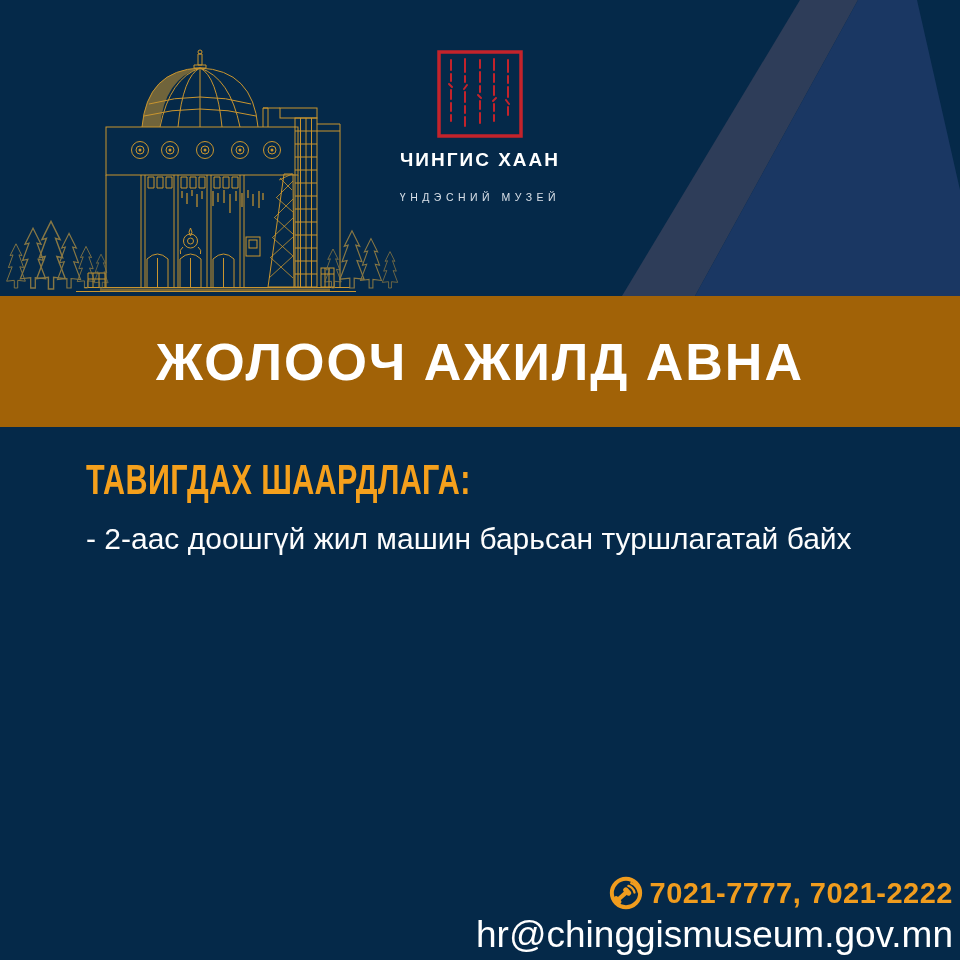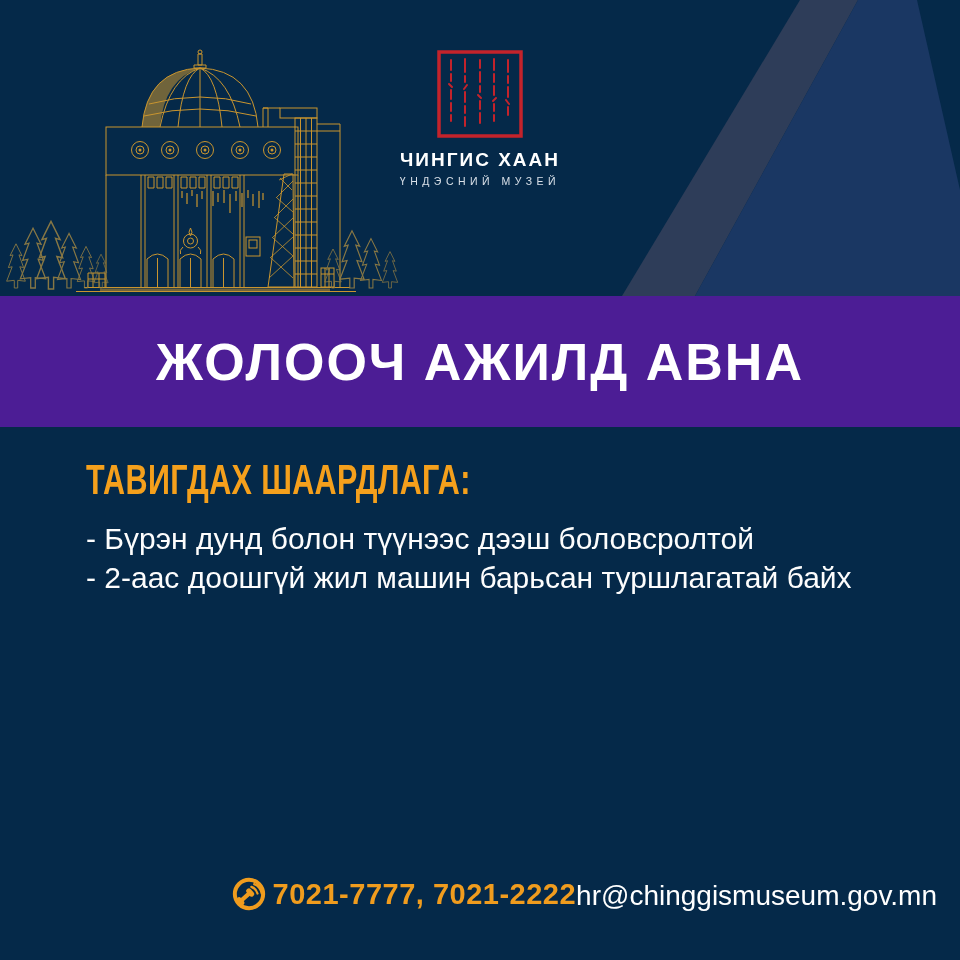--- a/index.html
+++ b/index.html
@@ -3,36 +3,36 @@
 <meta charset="utf-8">
 <style>
   html,body{margin:0;padding:0;background:#052949;}
   .poster{
     position:relative;width:960px;height:960px;overflow:hidden;
     background:#052949;font-family:"Liberation Sans",sans-serif;
   }
   .header-art{position:absolute;top:0;left:0;display:block;}
   .logo{position:absolute;top:50px;left:0;width:960px;display:flex;flex-direction:column;align-items:center;}
   .logo-title{margin-top:11px;color:#ffffff;font-size:19px;font-weight:bold;letter-spacing:2px;white-space:nowrap;}
-  .logo-subtitle{margin-top:4px;color:#d9e0e8;font-size:10.5px;letter-spacing:4.5px;white-space:nowrap;}
+  .logo-subtitle{margin-top:20px;color:#d9e0e8;font-size:10.5px;letter-spacing:4.5px;white-space:nowrap;}
   .banner{
-    position:absolute;top:296px;left:0;width:960px;height:131px;background:#4c1d95;
+    position:absolute;top:296px;left:0;width:960px;height:131px;background:#a16207;
     display:flex;align-items:center;justify-content:center;
   }
   .banner-title{color:#ffffff;font-size:52px;font-weight:bold;letter-spacing:2px;white-space:nowrap;}
   .req-heading{
     position:absolute;left:86px;top:455px;color:#F5A01C;font-size:43px;font-weight:bold;
     transform:scaleX(0.71);transform-origin:left center;white-space:nowrap;letter-spacing:0.5px;
   }
   .req-list{position:absolute;left:86px;top:520px;color:#fdfdfd;font-size:30px;line-height:38.5px;}
   .req-item{white-space:nowrap;}
-  .contact{position:absolute;right:23px;top:876px;display:flex;flex-direction:row;align-items:center;}
+  .contact{position:absolute;right:7px;top:876px;display:flex;flex-direction:column;align-items:flex-end;}
   .phone-row{display:flex;align-items:center;gap:7px;color:#F09C1E;font-size:29px;font-weight:bold;letter-spacing:0.5px;white-space:nowrap;}
   .phone-icon{display:block;}
-  .email{margin-top:4px;color:#ffffff;font-size:28px;white-space:nowrap;}
+  .email{margin-top:4px;color:#ffffff;font-size:37px;white-space:nowrap;}
 </style>
 </head>
 <body>
 
 <div class="poster">
 
   <svg class="header-art" width="960" height="296" viewBox="0 0 960 296">
     <polygon points="800,0 858,0 695,296 622,296" fill="#2E3D59"></polygon>
     <polygon points="858,0 917,0 960,190 960,296 695,296" fill="#1A3763"></polygon>
 
@@ -140,21 +140,20 @@
     <div class="logo-title">ЧИНГИС ХААН</div>
     <div class="logo-subtitle">ҮНДЭСНИЙ МУЗЕЙ</div>
   </div>
 
   <div class="banner">
     <div class="banner-title">ЖОЛООЧ АЖИЛД АВНА</div>
   </div>
 
   <div class="req-heading">ТАВИГДАХ ШААРДЛАГА:</div>
   <div class="req-list">
-    <div class="req-item">- Бүрэн дунд болон түүнээс дээш боловсролтой</div>
     <div class="req-item">- 2-аас доошгүй жил машин барьсан туршлагатай байх</div>
   </div>
 
   <div class="contact">
     <div class="phone-row">
       <svg class="phone-icon" width="34" height="34" viewBox="0 0 36 36">
         <circle cx="18" cy="18" r="15" fill="none" stroke="#F09C1E" stroke-width="4.2"></circle>
         <g transform="rotate(-42 14 21)" fill="#F09C1E">
           <rect x="6" y="18.8" width="16" height="4.6" rx="2.3"></rect>
           <rect x="4.2" y="16.2" width="5.6" height="9.8" rx="2.8"></rect>

